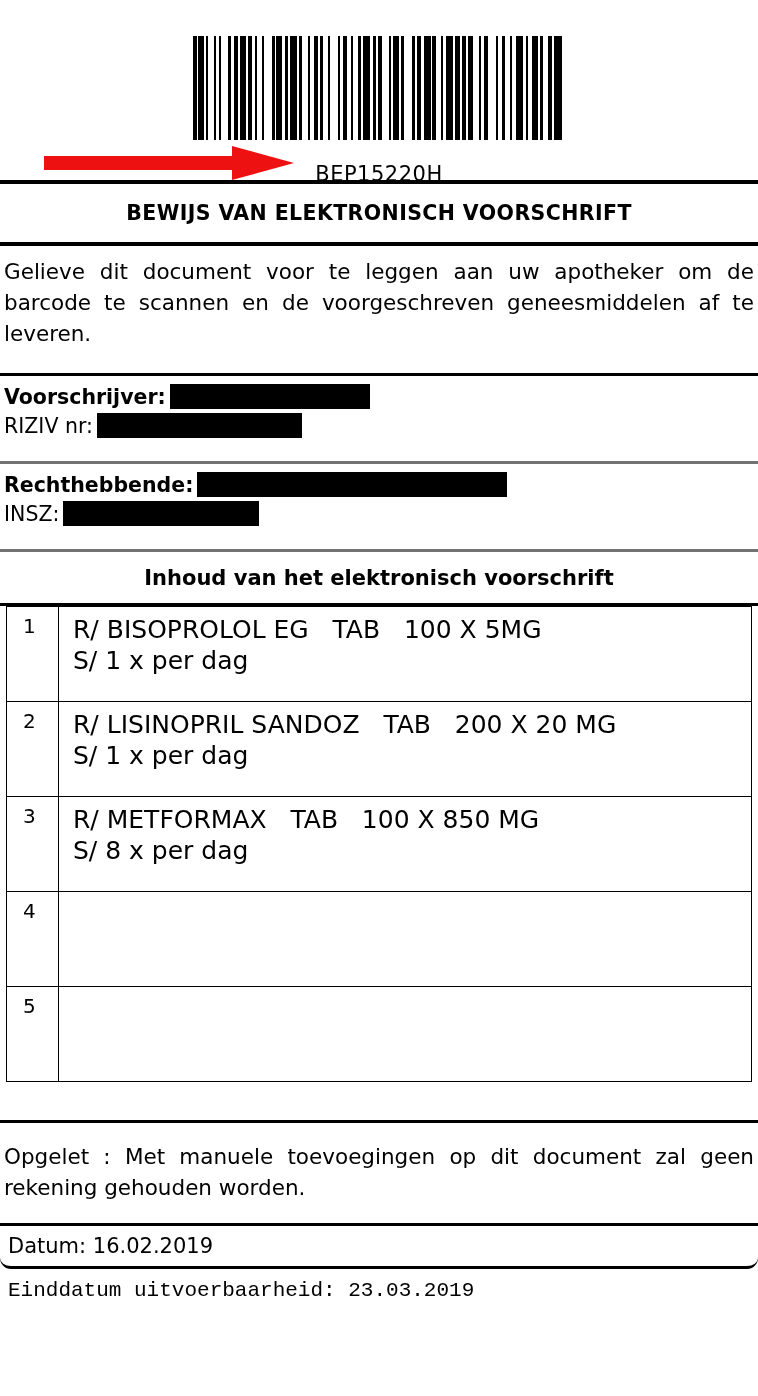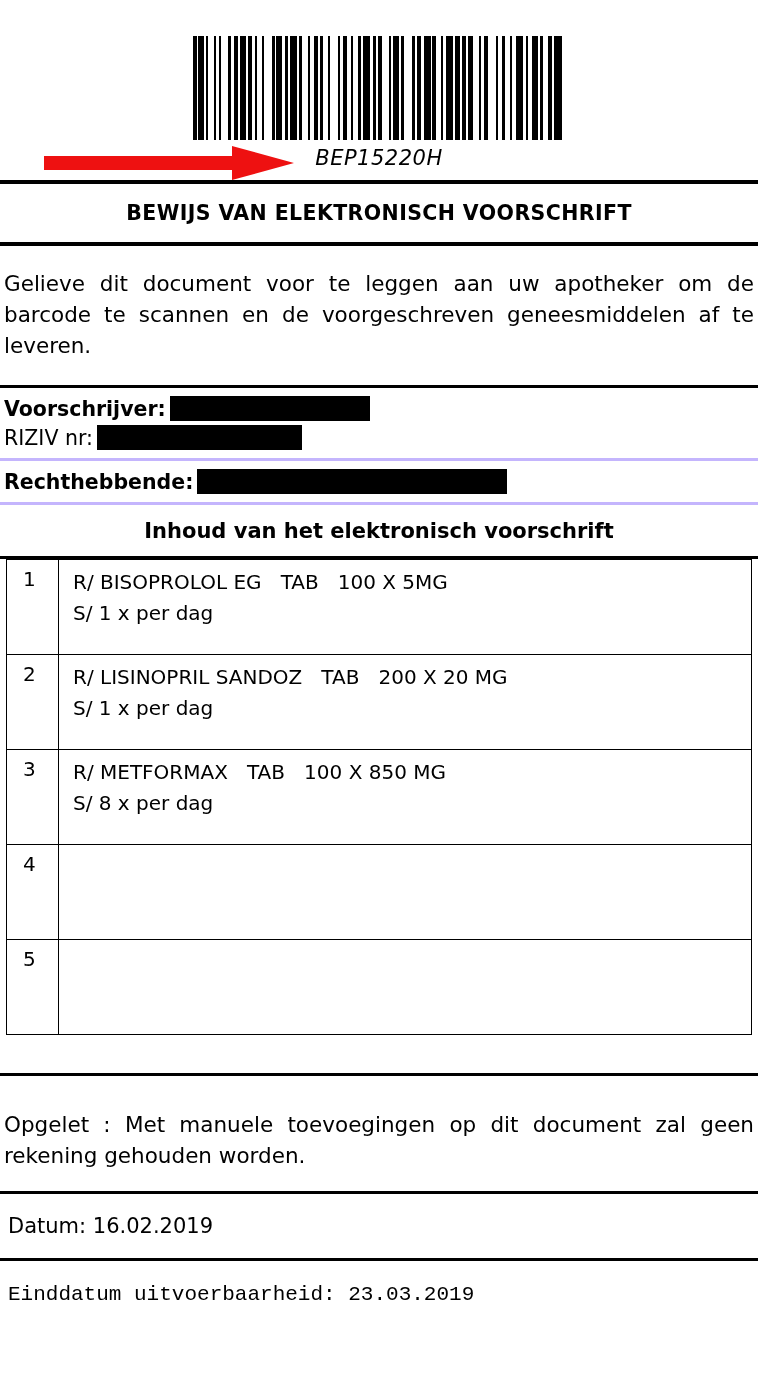--- a/index.html
+++ b/index.html
@@ -45,23 +45,22 @@
     align-items: stretch;
     overflow: hidden;
   }
   .barcode span {
     display: block;
     height: 100%;
   }
   .barcode-text {
     font-size: 21px;
     letter-spacing: 0.5px;
-    margin-top: 6px;
+    margin-top: 22px;
     font-family: "DejaVu Sans", sans-serif;
-    font-style: italic;
   }
 
   
   .arrow {
     position: absolute;
     left: 44px;
     top: 146px;
     width: 250px;
     height: 34px;
     pointer-events: none;
@@ -76,32 +75,32 @@
     justify-content: center;
     font-weight: bold;
     font-size: 20.5px;
     letter-spacing: 0.4px;
     box-sizing: border-box;
   }
 
   
   .intro {
     border-bottom: 3px solid #000;
-    padding: 22px 4px 24px 4px;
+    padding: 10px 4px 24px 4px;
     font-size: 21.5px;
     line-height: 31px;
     text-align: justify;
     text-align-last: left;
     box-sizing: border-box;
   }
 
   
   .person-block {
-    border-bottom: 3px solid #c4b5fd;
-    padding: 6px 4px 6px 4px;
+    border-bottom: 3px solid #737373;
+    padding: 6px 4px 21px 4px;
     box-sizing: border-box;
   }
   .person-row {
     display: flex;
     align-items: center;
     height: 29px;
     white-space: nowrap;
   }
   .person-row .lbl {
     font-size: 20.5px;
@@ -146,49 +145,50 @@
     box-sizing: border-box;
     font-size: 20px;
     padding: 7px 0 0 16px;
   }
   .rx-body {
     flex: 1;
     padding: 7px 0 0 14px;
     box-sizing: border-box;
   }
   .rx-line {
-    font-size: 20px;
+    font-size: 25px;
     line-height: 31px;
     white-space: pre;
   }
   .table-gap {
     height: 38px;
     border-bottom: 3px solid #000;
   }
 
   
   .notice {
     border-bottom: 3px solid #000;
-    padding: 33px 4px 20px 4px;
+    padding: 18px 4px 20px 4px;
     font-size: 21.5px;
     line-height: 31px;
     text-align: justify;
     text-align-last: left;
     box-sizing: border-box;
   }
 
   
   .date-row {
     border-bottom: 3px solid #000;
-    height: 67px;
+    height: 43px;
     display: flex;
     align-items: center;
     padding-left: 8px;
     font-size: 21px;
     box-sizing: border-box;
+    border-radius: 11px;
   }
   .date-row.last {
     border-bottom: none;
     font-family: Liberation Mono, monospace;
   }
 </style>
 </head>
 <body>
 
 <div class="page">
@@ -317,20 +317,24 @@
       <span class="lbl">RIZIV nr:</span>
       <span class="redact" style="width:205px;"></span>
     </div>
   </div>
 
   <div class="person-block">
     <div class="person-row">
       <span class="lbl bold">Rechthebbende:</span>
       <span class="redact" style="width:310px;"></span>
     </div>
+    <div class="person-row">
+      <span class="lbl">INSZ:</span>
+      <span class="redact" style="width:196px;"></span>
+    </div>
   </div>
 
   <div class="content-heading">Inhoud van het elektronisch voorschrift</div>
 
   <div class="rx-table">
     <div class="rx-row">
       <div class="rx-num">1</div>
       <div class="rx-body">
         <div class="rx-line">R/ BISOPROLOL EG   TAB   100 X 5MG</div>
         <div class="rx-line">S/ 1 x per dag</div>

